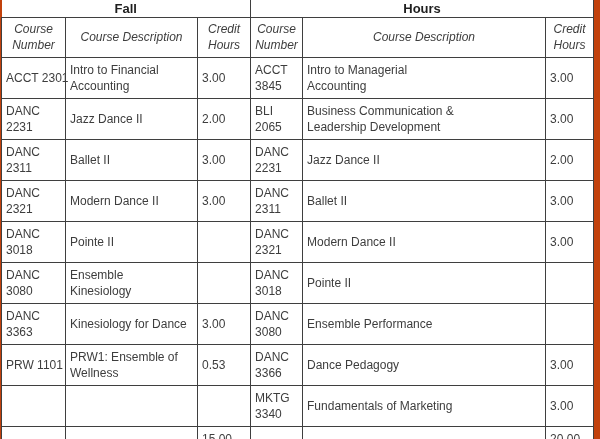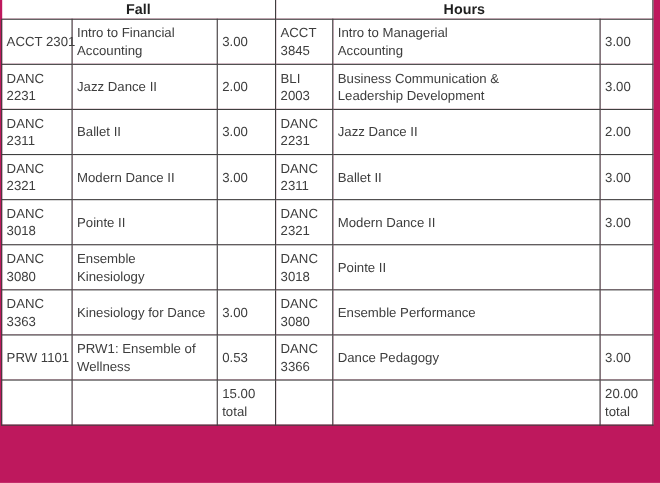--- a/index.html
+++ b/index.html
@@ -4,21 +4,21 @@
 <style>
   html, body {
     margin: 0;
     padding: 0;
     background: #ffffff;
   }
   .sheet {
     position: relative;
     width: 600px;
     height: 439px;
-    background: #be185d;
+    background: #c2410c;
     overflow: hidden;
     font-family: "Liberation Sans", sans-serif;
     color: #3d3d3d;
   }
   table.schedule {
     border-collapse: collapse;
     table-layout: fixed;
     width: 592px;
     margin-left: 1px;
   }
@@ -70,40 +70,52 @@
       <col style="width:53px">
       <col style="width:52px">
       <col style="width:243px">
       <col style="width:48px">
     </colgroup>
     <tbody>
       <tr class="title-row">
         <td colspan="3">Fall</td>
         <td colspan="3">Hours</td>
       </tr>
+      <tr class="header-row">
+        <td>Course
+Number</td>
+        <td>Course Description</td>
+        <td>Credit
+Hours</td>
+        <td>Course
+Number</td>
+        <td>Course Description</td>
+        <td>Credit
+Hours</td>
+      </tr>
     </tbody>
     <tbody class="data-rows" id="rows">
         <tr>
           <td>ACCT 2301</td>
           <td>Intro to Financial
 Accounting</td>
           <td>3.00</td>
           <td>ACCT
 3845</td>
           <td>Intro to Managerial
 Accounting</td>
           <td>3.00</td>
         </tr>
         <tr>
           <td>DANC
 2231</td>
           <td>Jazz Dance II</td>
           <td>2.00</td>
           <td>BLI
-2003</td>
+2065</td>
           <td>Business Communication &amp;
 Leadership Development</td>
           <td>3.00</td>
         </tr>
         <tr>
           <td>DANC
 2311</td>
           <td>Ballet II</td>
           <td>3.00</td>
           <td>DANC
@@ -153,20 +165,29 @@
           <td></td>
         </tr>
         <tr>
           <td>PRW 1101</td>
           <td>PRW1: Ensemble of
 Wellness</td>
           <td>0.53</td>
           <td>DANC
 3366</td>
           <td>Dance Pedagogy</td>
+          <td>3.00</td>
+        </tr>
+        <tr>
+          <td></td>
+          <td></td>
+          <td></td>
+          <td>MKTG
+3340</td>
+          <td>Fundamentals of Marketing</td>
           <td>3.00</td>
         </tr>
         <tr>
           <td></td>
           <td></td>
           <td>15.00
 total</td>
           <td></td>
           <td></td>
           <td>20.00

